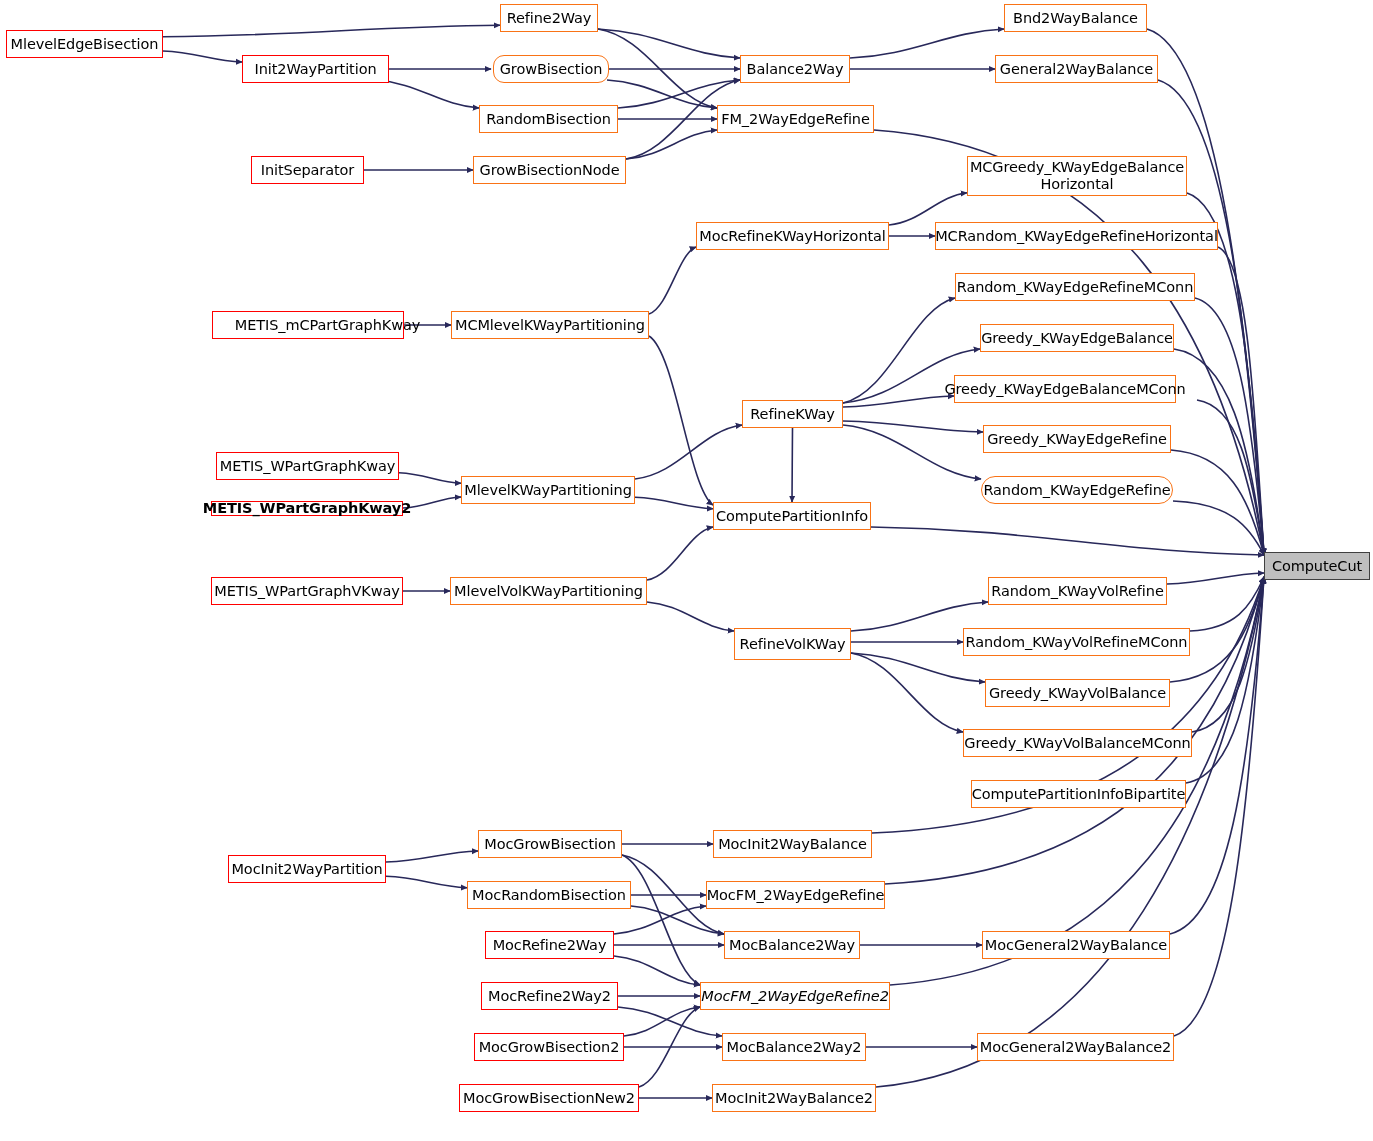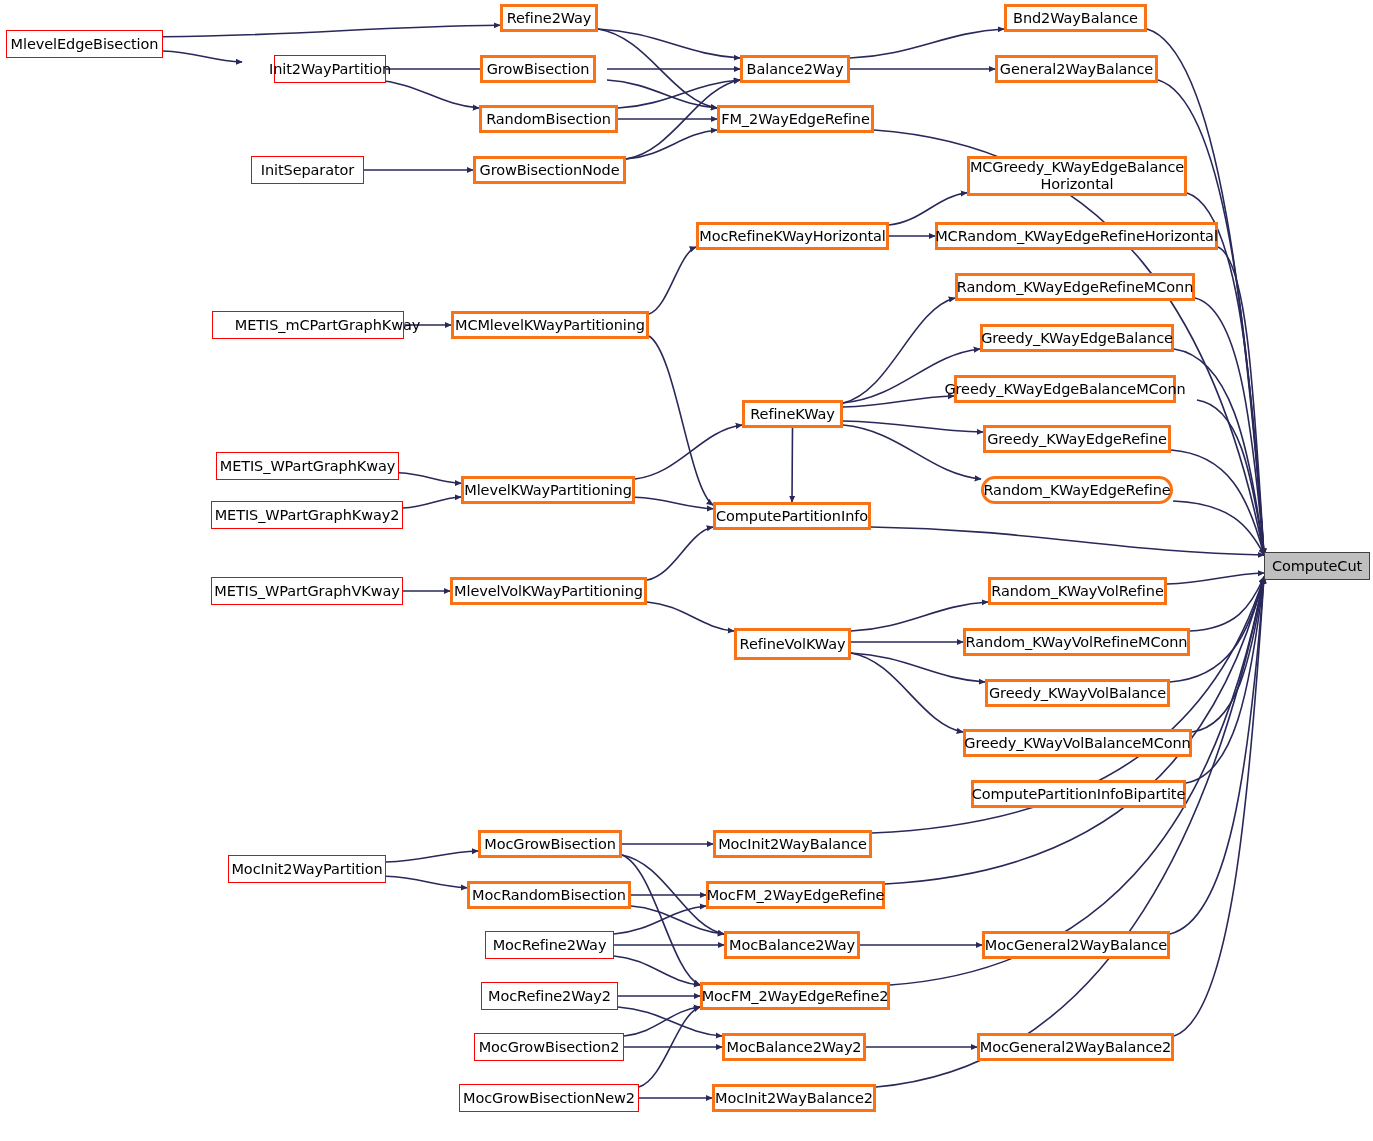--- a/index.html
+++ b/index.html
@@ -24,21 +24,21 @@
     pointer-events: none;
   }
   .node {
     position: absolute;
     box-sizing: border-box;
     display: flex;
     align-items: center;
     justify-content: center;
     text-align: center;
     background: #ffffff;
-    border: 3px solid #f97316;
+    border: 1px solid #f97316;
     color: #000000;
     font-size: 14.5px;
     line-height: 1.15;
     white-space: pre-line;
     letter-spacing: -0.1px;
     z-index: 2;
   }
   .node.red {
     border: 1px solid #ff0000;
   }
@@ -130,22 +130,22 @@
       <path d="M639,1087 C664.62,1079 676.82,1015 700,1007" fill="none" stroke="#28285a" stroke-width="1.6" marker-end="url(#arrow)"></path>
       <path d="M872,833 C1115.04,822.76 1218.8,717.8 1264,577" fill="none" stroke="#28285a" stroke-width="1.6" marker-end="url(#arrow)"></path>
       <path d="M885,884 C1119.98,871.72 1220.1,745.85 1264,577" fill="none" stroke="#28285a" stroke-width="1.6" marker-end="url(#arrow)"></path>
       <path d="M1170,934 C1228.28,919.72 1248.6,773.35 1264,577" fill="none" stroke="#28285a" stroke-width="1.6" marker-end="url(#arrow)"></path>
       <path d="M890,985 C1121.88,968.68 1220.6,801.4 1264,577" fill="none" stroke="#28285a" stroke-width="1.6" marker-end="url(#arrow)"></path>
       <path d="M1174,1036 C1229.8,1017.64 1249,807 1264,577" fill="none" stroke="#28285a" stroke-width="1.6" marker-end="url(#arrow)"></path>
       <path d="M876,1087 C1116.56,1066.6 1219.2,807 1264,577" fill="none" stroke="#28285a" stroke-width="1.6" marker-end="url(#arrow)"></path>
     </svg>
 <div class="node red" style="left: 6px; top: 30px; width: 157px; height: 28px;">MlevelEdgeBisection</div>
     <div class="node" style="left: 500px; top: 4px; width: 98px; height: 28px;">Refine2Way</div>
-    <div class="node red" style="left: 242px; top: 55px; width: 112px; height: 28px; margin-left: 32px;">Init2WayPartition</div>
-    <div class="node" style="left: 480px; top: 55px; width: 116px; height: 28px;">GrowBisection</div>
+    <div class="node red" style="left: 242px; top: 55px; width: 147px; height: 28px;">Init2WayPartition</div>
+    <div class="node" style="left: 493px; top: 55px; width: 116px; height: 28px; border-radius: 11px;">GrowBisection</div>
     <div class="node" style="left: 740px; top: 55px; width: 110px; height: 28px;">Balance2Way</div>
     <div class="node" style="left: 1004px; top: 4px; width: 143px; height: 28px;">Bnd2WayBalance</div>
     <div class="node" style="left: 995px; top: 55px; width: 163px; height: 28px;">General2WayBalance</div>
     <div class="node" style="left: 479px; top: 105px; width: 139px; height: 28px;">RandomBisection</div>
     <div class="node" style="left: 717px; top: 105px; width: 157px; height: 28px;">FM_2WayEdgeRefine</div>
     <div class="node red" style="left: 251px; top: 156px; width: 113px; height: 28px;">InitSeparator</div>
     <div class="node" style="left: 473px; top: 156px; width: 153px; height: 28px;">GrowBisectionNode</div>
     <div class="node" style="left: 967px; top: 156px; width: 220px; height: 40px;">MCGreedy_KWayEdgeBalance
 Horizontal</div>
     <div class="node" style="left: 696px; top: 222px; width: 193px; height: 28px;">MocRefineKWayHorizontal</div>
@@ -153,39 +153,39 @@
     <div class="node" style="left: 955px; top: 273px; width: 240px; height: 28px;">Random_KWayEdgeRefineMConn</div>
     <div class="node red" style="left: 212px; top: 311px; width: 192px; height: 28px; padding-left: 39px;">METIS_mCPartGraphKway</div>
     <div class="node" style="left: 451px; top: 311px; width: 198px; height: 28px;">MCMlevelKWayPartitioning</div>
     <div class="node" style="left: 980px; top: 324px; width: 194px; height: 28px;">Greedy_KWayEdgeBalance</div>
     <div class="node" style="left: 954px; top: 375px; width: 222px; height: 28px;">Greedy_KWayEdgeBalanceMConn</div>
     <div class="node" style="left: 742px; top: 400px; width: 101px; height: 28px;">RefineKWay</div>
     <div class="node" style="left: 983px; top: 425px; width: 188px; height: 28px;">Greedy_KWayEdgeRefine</div>
     <div class="node red" style="left: 216px; top: 452px; width: 183px; height: 28px;">METIS_WPartGraphKway</div>
     <div class="node" style="left: 461px; top: 476px; width: 174px; height: 28px;">MlevelKWayPartitioning</div>
     <div class="node" style="left: 981px; top: 476px; width: 192px; height: 28px; border-radius: 14px;">Random_KWayEdgeRefine</div>
-    <div class="node red" style="left: 211px; top: 501px; width: 192px; height: 28px;">METIS_WPartGraphKway2</div>
+    <div class="node red" style="left: 211px; top: 501px; width: 192px; height: 15px; font-weight: bold;">METIS_WPartGraphKway2</div>
     <div class="node" style="left: 713px; top: 502px; width: 158px; height: 28px;">ComputePartitionInfo</div>
     <div class="node highlight" style="left: 1264px; top: 552px; width: 106px; height: 28px;">ComputeCut</div>
     <div class="node red" style="left: 211px; top: 577px; width: 192px; height: 28px;">METIS_WPartGraphVKway</div>
     <div class="node" style="left: 450px; top: 577px; width: 197px; height: 28px;">MlevelVolKWayPartitioning</div>
     <div class="node" style="left: 988px; top: 577px; width: 179px; height: 28px;">Random_KWayVolRefine</div>
     <div class="node" style="left: 734px; top: 628px; width: 117px; height: 32px;">RefineVolKWay</div>
     <div class="node" style="left: 963px; top: 628px; width: 227px; height: 28px;">Random_KWayVolRefineMConn</div>
     <div class="node" style="left: 985px; top: 679px; width: 185px; height: 28px;">Greedy_KWayVolBalance</div>
     <div class="node" style="left: 963px; top: 729px; width: 229px; height: 28px;">Greedy_KWayVolBalanceMConn</div>
     <div class="node" style="left: 971px; top: 780px; width: 215px; height: 28px;">ComputePartitionInfoBipartite</div>
     <div class="node" style="left: 478px; top: 830px; width: 144px; height: 28px;">MocGrowBisection</div>
     <div class="node" style="left: 713px; top: 830px; width: 159px; height: 28px;">MocInit2WayBalance</div>
     <div class="node red" style="left: 228px; top: 855px; width: 158px; height: 28px;">MocInit2WayPartition</div>
     <div class="node" style="left: 467px; top: 881px; width: 164px; height: 28px;">MocRandomBisection</div>
     <div class="node" style="left: 706px; top: 881px; width: 179px; height: 28px;">MocFM_2WayEdgeRefine</div>
     <div class="node red" style="left: 485px; top: 931px; width: 129px; height: 28px;">MocRefine2Way</div>
     <div class="node" style="left: 724px; top: 931px; width: 136px; height: 28px;">MocBalance2Way</div>
     <div class="node" style="left: 982px; top: 931px; width: 188px; height: 28px;">MocGeneral2WayBalance</div>
     <div class="node red" style="left: 481px; top: 982px; width: 137px; height: 28px;">MocRefine2Way2</div>
-    <div class="node" style="left: 700px; top: 982px; width: 190px; height: 28px;">MocFM_2WayEdgeRefine2</div>
+    <div class="node" style="left: 700px; top: 982px; width: 190px; height: 28px; font-style: italic;">MocFM_2WayEdgeRefine2</div>
     <div class="node red" style="left: 474px; top: 1033px; width: 150px; height: 28px;">MocGrowBisection2</div>
     <div class="node" style="left: 722px; top: 1033px; width: 144px; height: 28px;">MocBalance2Way2</div>
     <div class="node" style="left: 977px; top: 1033px; width: 197px; height: 28px;">MocGeneral2WayBalance2</div>
     <div class="node red" style="left: 459px; top: 1084px; width: 180px; height: 28px;">MocGrowBisectionNew2</div>
     <div class="node" style="left: 712px; top: 1084px; width: 164px; height: 28px;">MocInit2WayBalance2</div>
   </div>
 
 </body></html>

